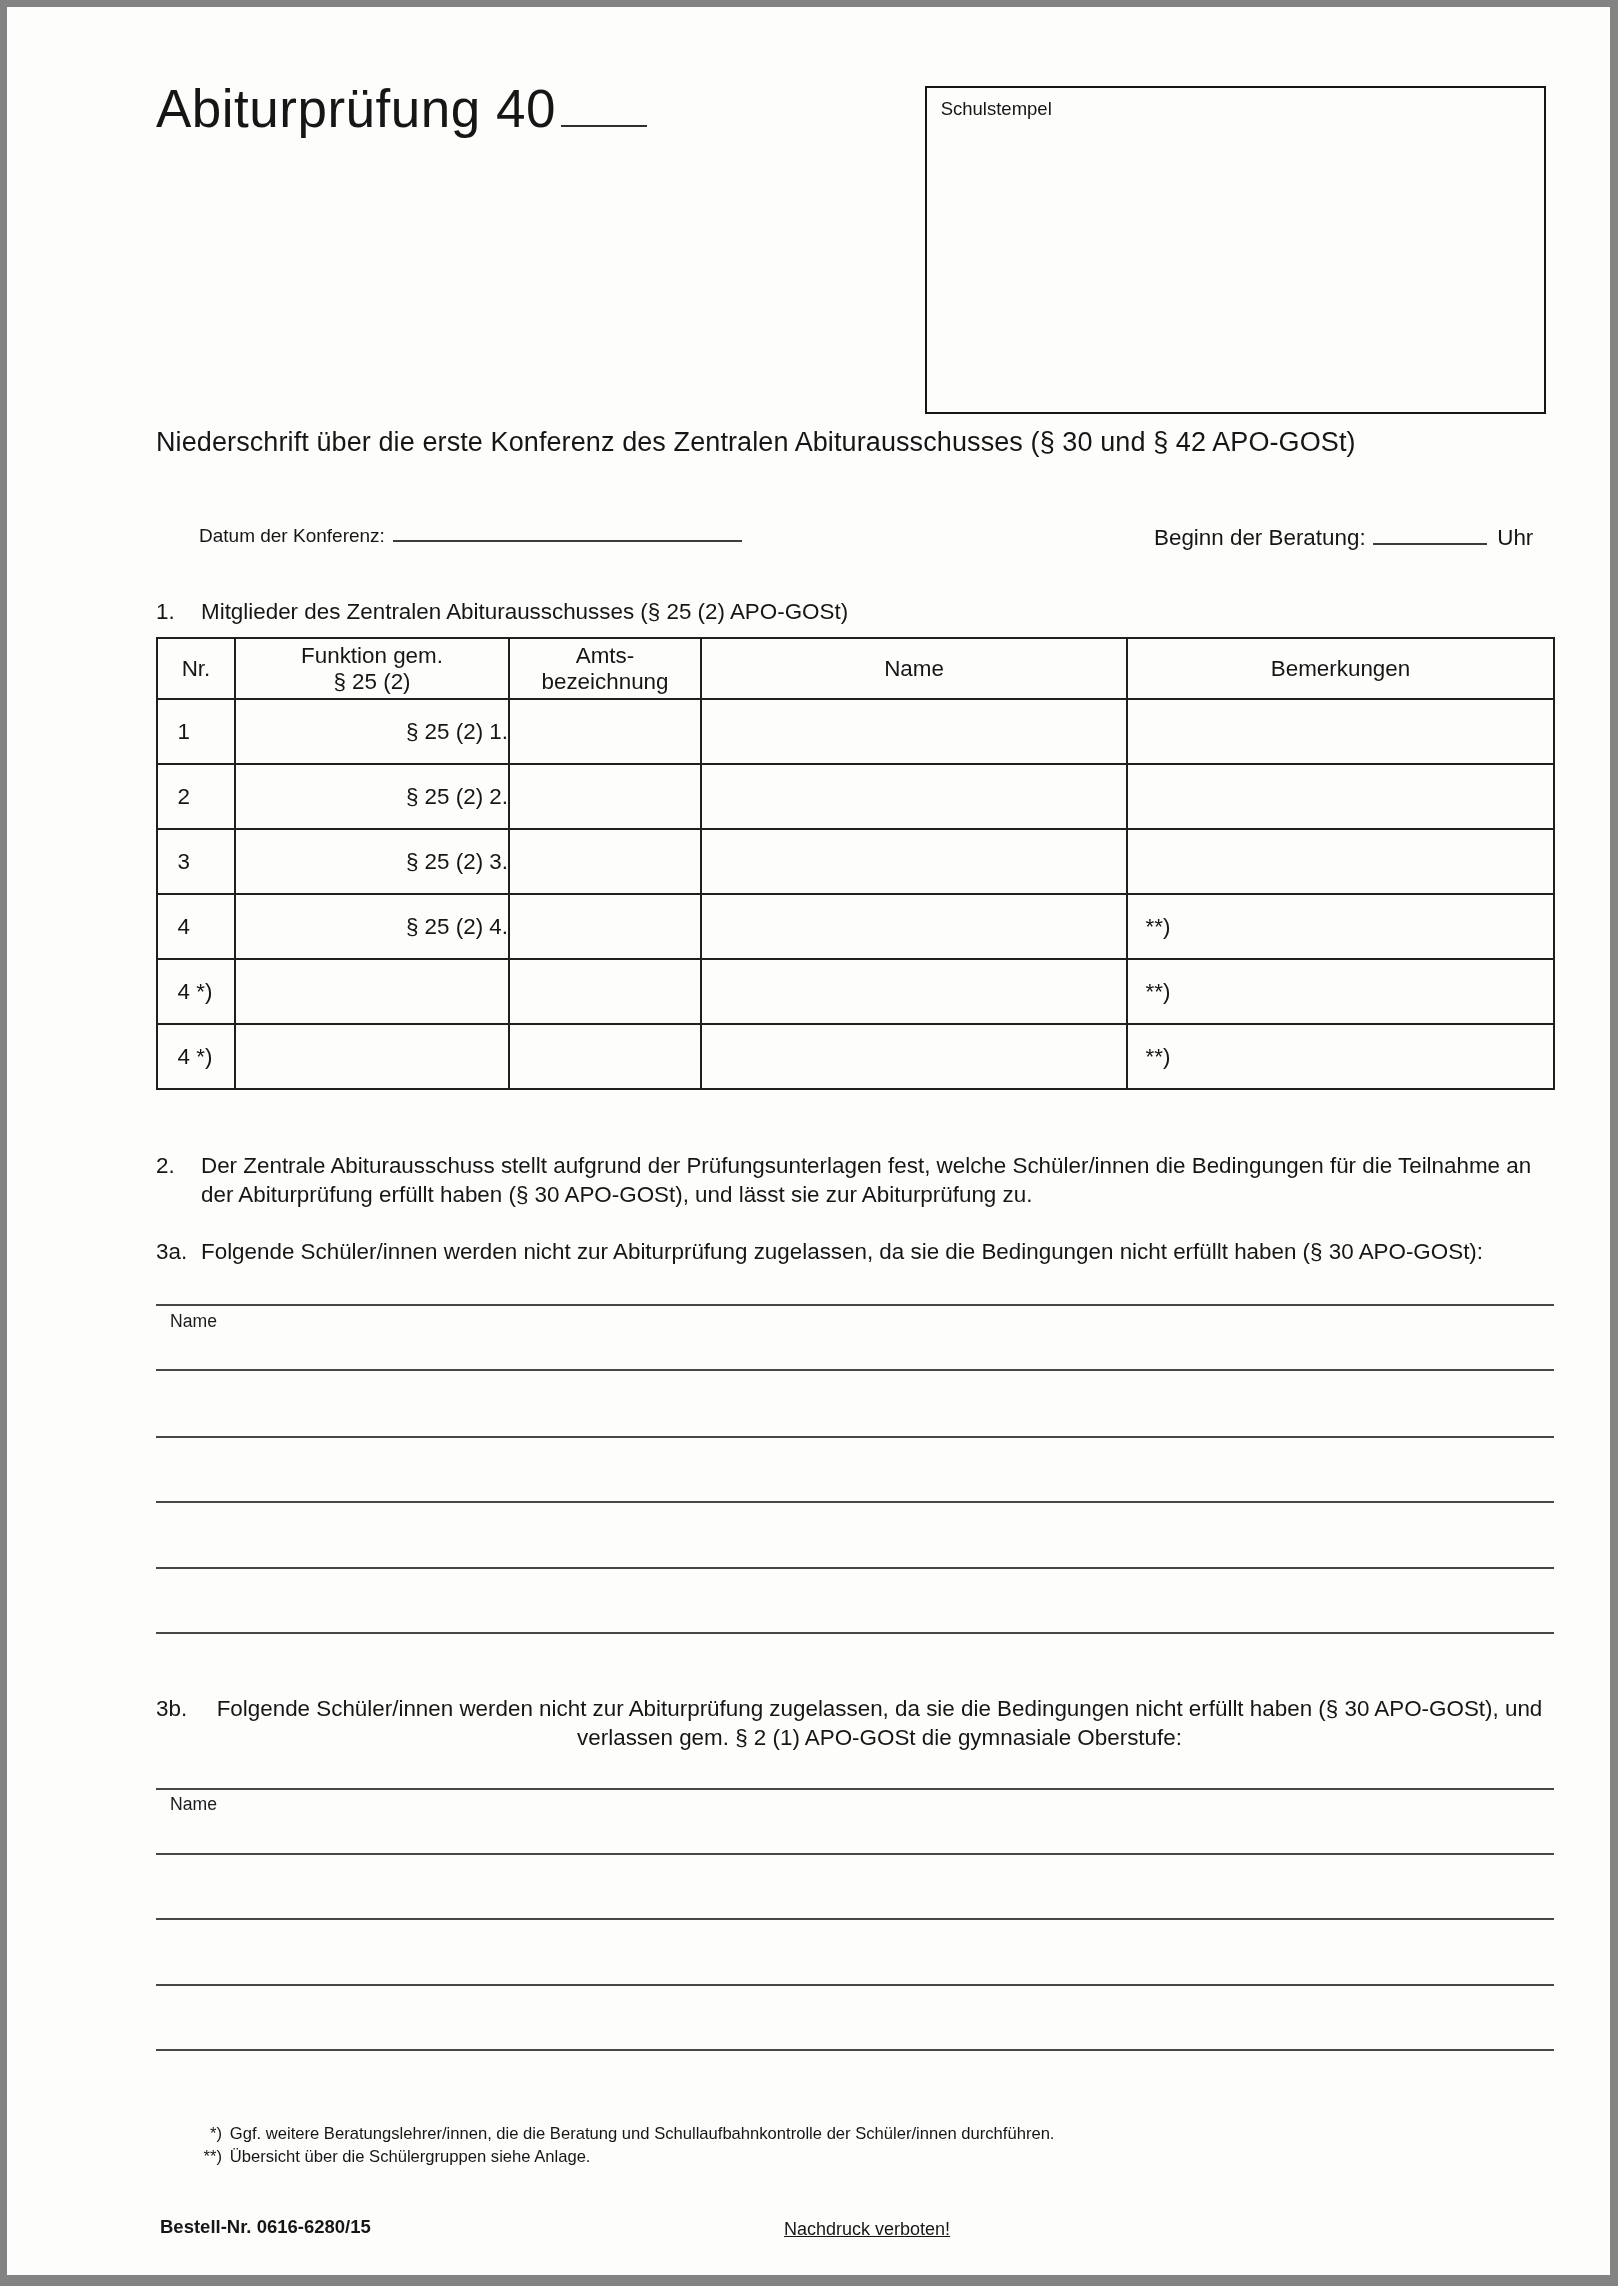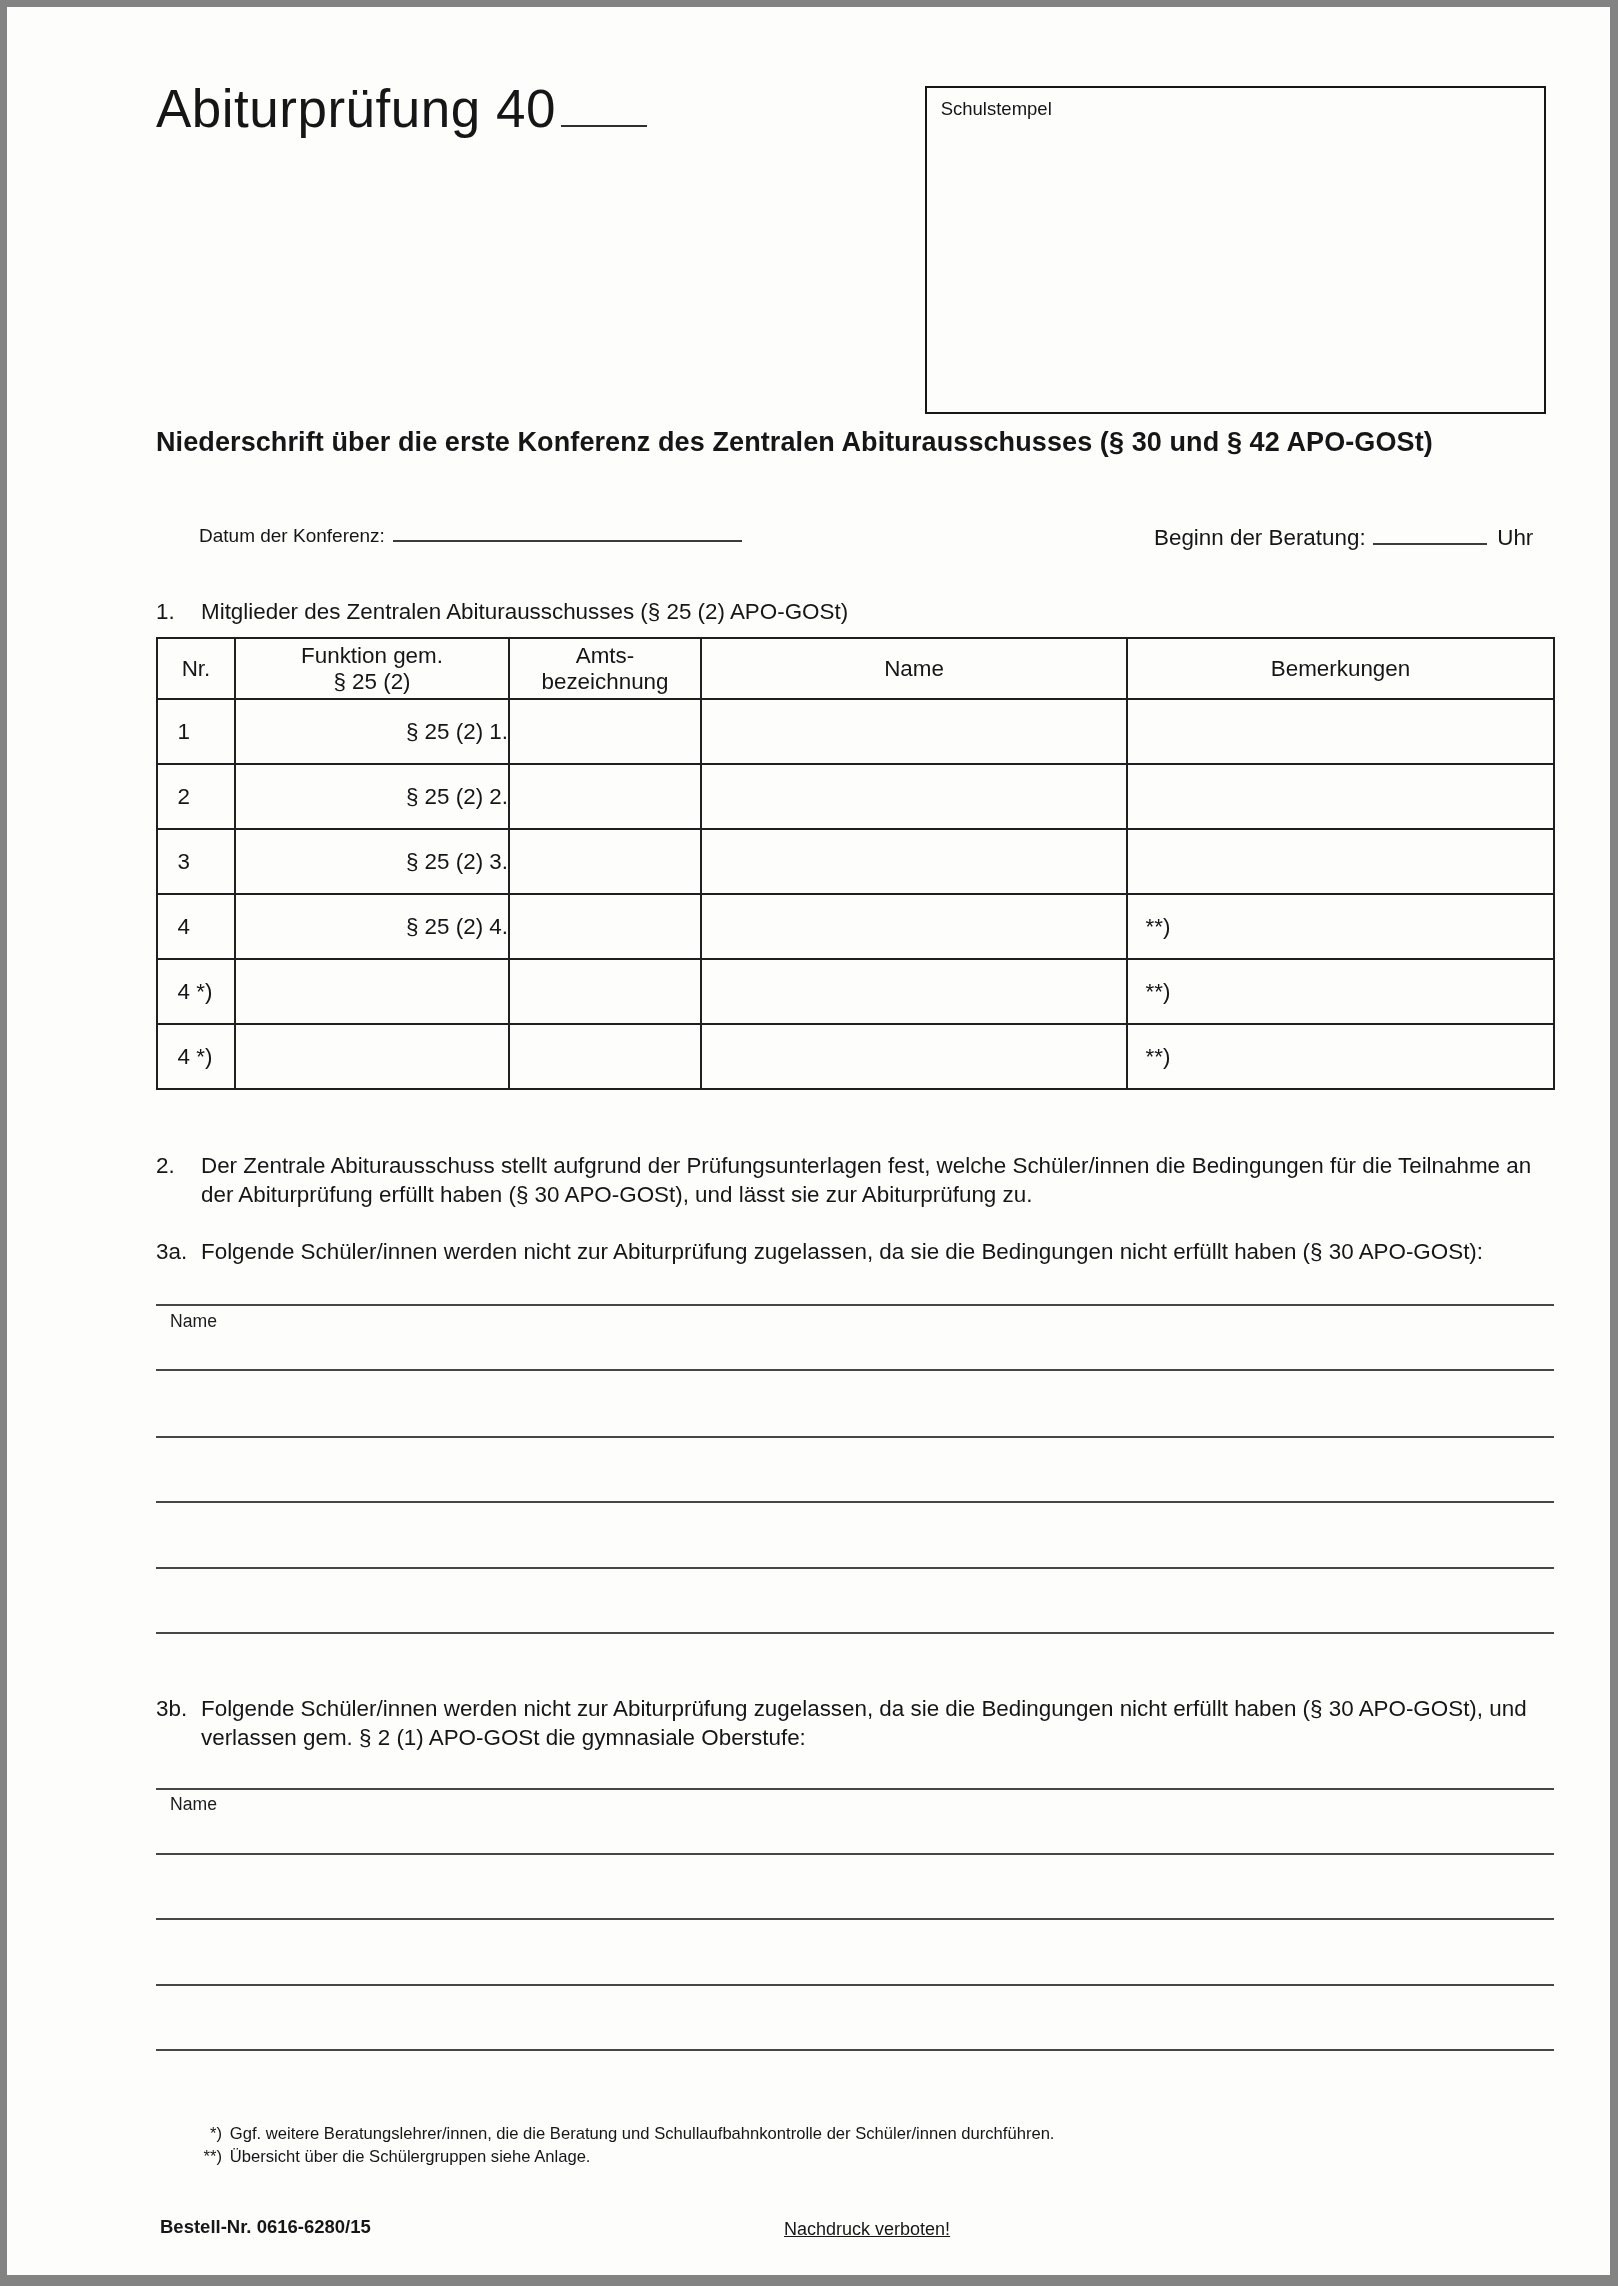--- a/index.html
+++ b/index.html
@@ -27,34 +27,34 @@
   .blank{display:inline-block;border-bottom:2.9px solid #2e2e2e;height:2px;}
   .blank-title{width:86px;margin-left:4.9px;}
   .stamp{
     position:absolute;left:925px;top:86px;width:621px;height:328px;
     border:2.9px solid #161616;box-sizing:border-box;
     padding:9.8px 13.7px;
   }
   .stamp-label{font-size:18.5px;}
   .heading{
     position:absolute;left:156px;top:427px;width:1424px;
-    font-size:27px;font-weight:bold;white-space:nowrap;letter-spacing:0.1px;
+    font-size:27px;font-weight:normal;white-space:nowrap;letter-spacing:0.1px;
   }
   .date-row{position:absolute;left:151px;top:525px;font-size:19px;white-space:nowrap;margin-left:48px;}
   .blank-date{width:349px;border-bottom:2px solid #3c3c3c;margin-left:7.8px;}
   .begin-row{position:absolute;left:1154px;top:525px;font-size:22.4px;white-space:nowrap;text-align:right;}
   .blank-begin{width:114px;border-bottom:2px solid #3c3c3c;margin:0 9.8px 0 7.8px;}
   
   .sec{position:absolute;left:156px;width:1402px;font-size:22.4px;line-height:29px;}
   .sec .num{position:absolute;left:0;top:0;}
   .sec .sec-text{display:block;margin-left:45px;}
   .sec1{top:597px;}
   .sec2{top:1151px;}
   .sec3a{top:1237px;}
-  .sec3b{top:1694px;}
+  .sec3b{top:1694px;text-align:center;}
   
   .members{
     position:absolute;left:156px;top:637px;
     width:1398px;border-collapse:collapse;table-layout:fixed;
     font-size:22.4px;
   }
   .members th,.members td{
     border:2px solid #1f1f1f;
     padding:0;vertical-align:middle;
     overflow:hidden;

